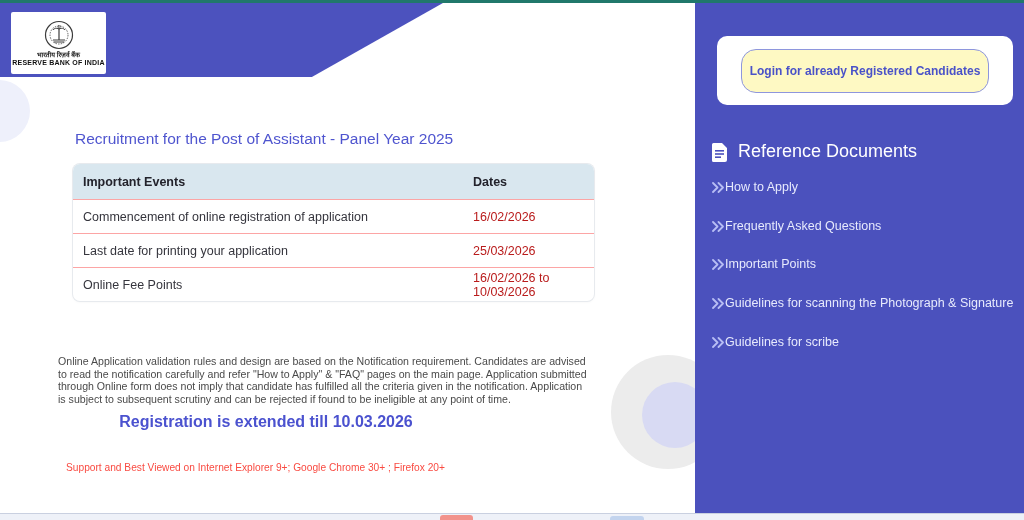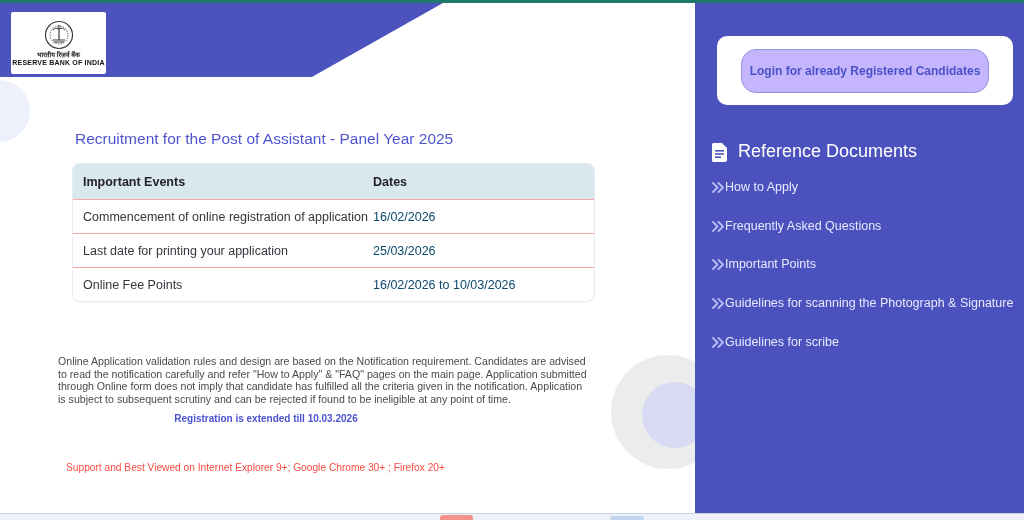--- a/index.html
+++ b/index.html
@@ -75,34 +75,34 @@
     position: absolute; left: 73px; top: 164px;
     width: 521px;
     background: #ffffff;
     border-radius: 7px;
     overflow: hidden;
     box-shadow: 0 0 0 1px #e7eaee, 0 1px 3px rgba(0,0,0,0.05);
     z-index: 3;
   }
   .t-row { display: flex; align-items: center; height: 34px; border-top: 1px solid #fca5a5; }
   .t-head { background: #d9e7ef; height: 35px; border-top: none; }
-  .t-col1 { width: 300px; padding-left: 10px; font-size: 12.5px; color: #35353d; }
-  .t-col2 { flex: 1; font-size: 12.5px; color: #0c4a6e; }
+  .t-col1 { width: 400px; padding-left: 10px; font-size: 12.5px; color: #35353d; }
+  .t-col2 { flex: 1; font-size: 12.5px; color: #b91c1c; }
   .t-head .t-col1, .t-head .t-col2 { font-weight: bold; color: #23232c; }
 
   .disclaimer {
     position: absolute; left: 58px; top: 355px;
     width: 530px;
     font-size: 10.6px; line-height: 12.6px;
     color: #4a4a4a; z-index: 3;
   }
   .extension-notice {
     position: absolute; left: 66px; top: 413px;
     width: 400px; text-align: center;
-    font-size: 10px; font-weight: bold;
+    font-size: 16px; font-weight: bold;
     color: #4b52cf; z-index: 3;
   }
   .browser-support {
     position: absolute; left: 66px; top: 434px;
     font-size: 10.2px; color: #f94b42; z-index: 3; margin-top: 28px;
   }
 
   
   .sidebar {
     position: absolute; left: 695px; top: 0;
@@ -111,21 +111,21 @@
     z-index: 2;
   }
   .login-card {
     position: absolute; left: 22px; top: 36px;
     width: 296px; height: 69px;
     background: #ffffff; border-radius: 10px;
     display: flex; align-items: center; justify-content: center;
   }
   .login-btn {
     width: 248px; height: 44px;
-    background: #c4b5fd;
+    background: #fef9c3;
     border: 1px solid #8e96dd;
     border-radius: 15px;
     font-family: "Liberation Sans", sans-serif;
     font-size: 12px; font-weight: bold;
     color: #4a52c8;
     cursor: pointer;
   }
   .ref-heading {
     position: absolute; left: 17px; top: 141px;
     display: flex; align-items: flex-end; gap: 11px;

